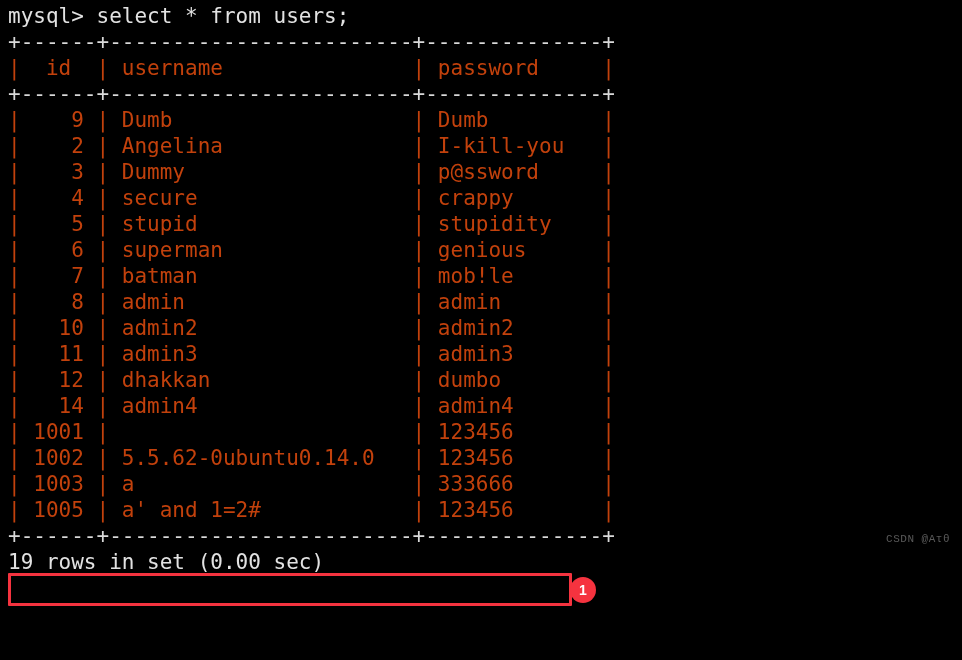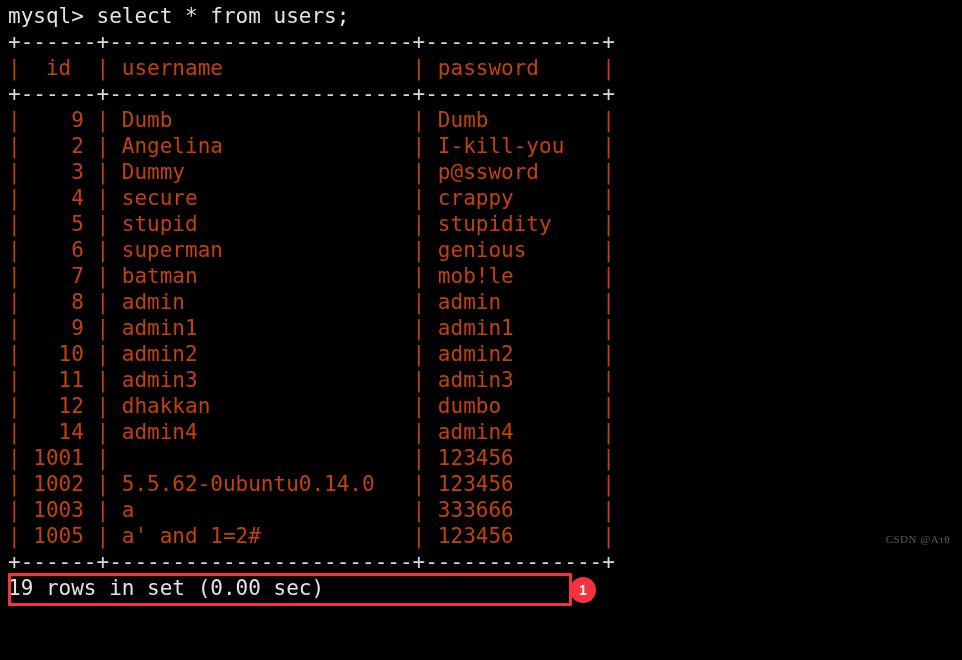--- a/index.html
+++ b/index.html
@@ -83,21 +83,21 @@
     display: flex;
     align-items: center;
     justify-content: center;
     line-height: 1;
   }
 
   #watermark {
     position: absolute;
     right: 12px;
     bottom: 8px;
-    font-family: Liberation Serif, serif;
+    font-family: Liberation Mono, monospace;
     font-size: 11px;
     color: #5a5a5a;
     letter-spacing: 0.5px;
     white-space: pre;
   }
 </style>
 </head>
 <body>
 
 <div id="terminal">
@@ -114,21 +114,20 @@
 
     <div id="data-rows">
         <div class="term-line">|    9 | Dumb                   | Dumb         |</div>
         <div class="term-line">|    2 | Angelina               | I-kill-you   |</div>
         <div class="term-line">|    3 | Dummy                  | p@ssword     |</div>
         <div class="term-line">|    4 | secure                 | crappy       |</div>
         <div class="term-line">|    5 | stupid                 | stupidity    |</div>
         <div class="term-line">|    6 | superman               | genious      |</div>
         <div class="term-line">|    7 | batman                 | mob!le       |</div>
         <div class="term-line">|    8 | admin                  | admin        |</div>
-        <div class="term-line">|    9 | admin1                 | admin1       |</div>
         <div class="term-line">|   10 | admin2                 | admin2       |</div>
         <div class="term-line">|   11 | admin3                 | admin3       |</div>
         <div class="term-line">|   12 | dhakkan                | dumbo        |</div>
         <div class="term-line">|   14 | admin4                 | admin4       |</div>
         <div class="term-line">| 1001 |                        | 123456       |</div>
         <div class="term-line">| 1002 | 5.5.62-0ubuntu0.14.0   | 123456       |</div>
         <div class="term-line">| 1003 | a                      | 333666       |</div>
         <div class="term-line">| 1005 | a' and 1=2#            | 123456       |</div>
       </div>
 

